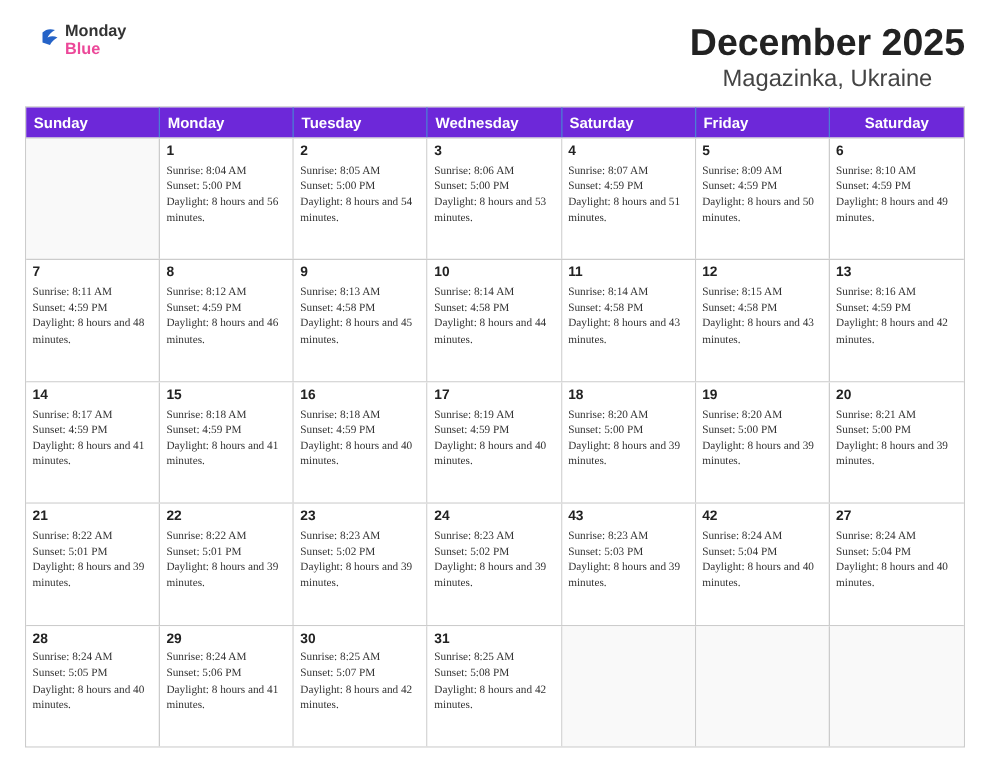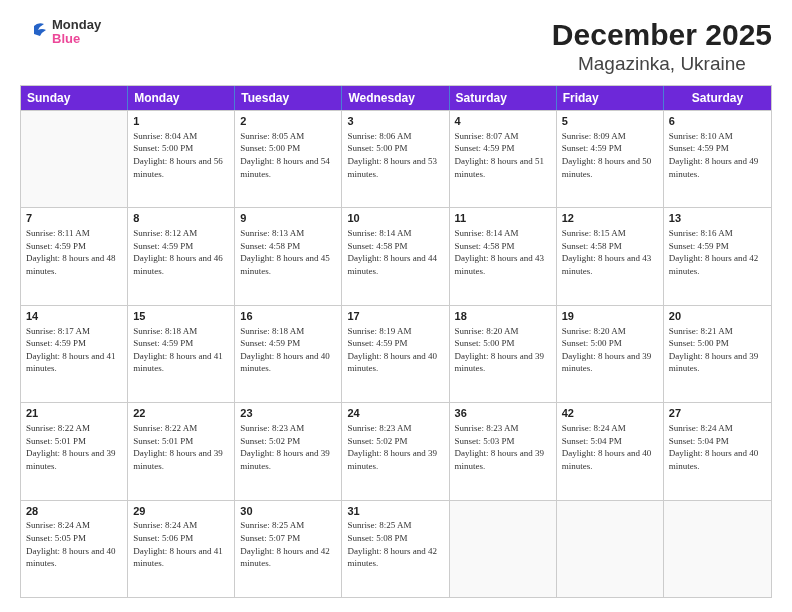--- a/index.html
+++ b/index.html
@@ -224,21 +224,21 @@
         </div>
           <div class="cal-cell">
           <div class="day-number">23</div>
           <div class="day-info">Sunrise: 8:23 AM<br>Sunset: 5:02 PM<br>Daylight: 8 hours and 39 minutes.</div>
         </div>
           <div class="cal-cell">
           <div class="day-number">24</div>
           <div class="day-info">Sunrise: 8:23 AM<br>Sunset: 5:02 PM<br>Daylight: 8 hours and 39 minutes.</div>
         </div>
           <div class="cal-cell">
-          <div class="day-number">36</div>
+          <div class="day-number">43</div>
           <div class="day-info">Sunrise: 8:23 AM<br>Sunset: 5:03 PM<br>Daylight: 8 hours and 39 minutes.</div>
         </div>
           <div class="cal-cell">
           <div class="day-number">42</div>
           <div class="day-info">Sunrise: 8:24 AM<br>Sunset: 5:04 PM<br>Daylight: 8 hours and 40 minutes.</div>
         </div>
           <div class="cal-cell">
           <div class="day-number">27</div>
           <div class="day-info">Sunrise: 8:24 AM<br>Sunset: 5:04 PM<br>Daylight: 8 hours and 40 minutes.</div>
         </div>

